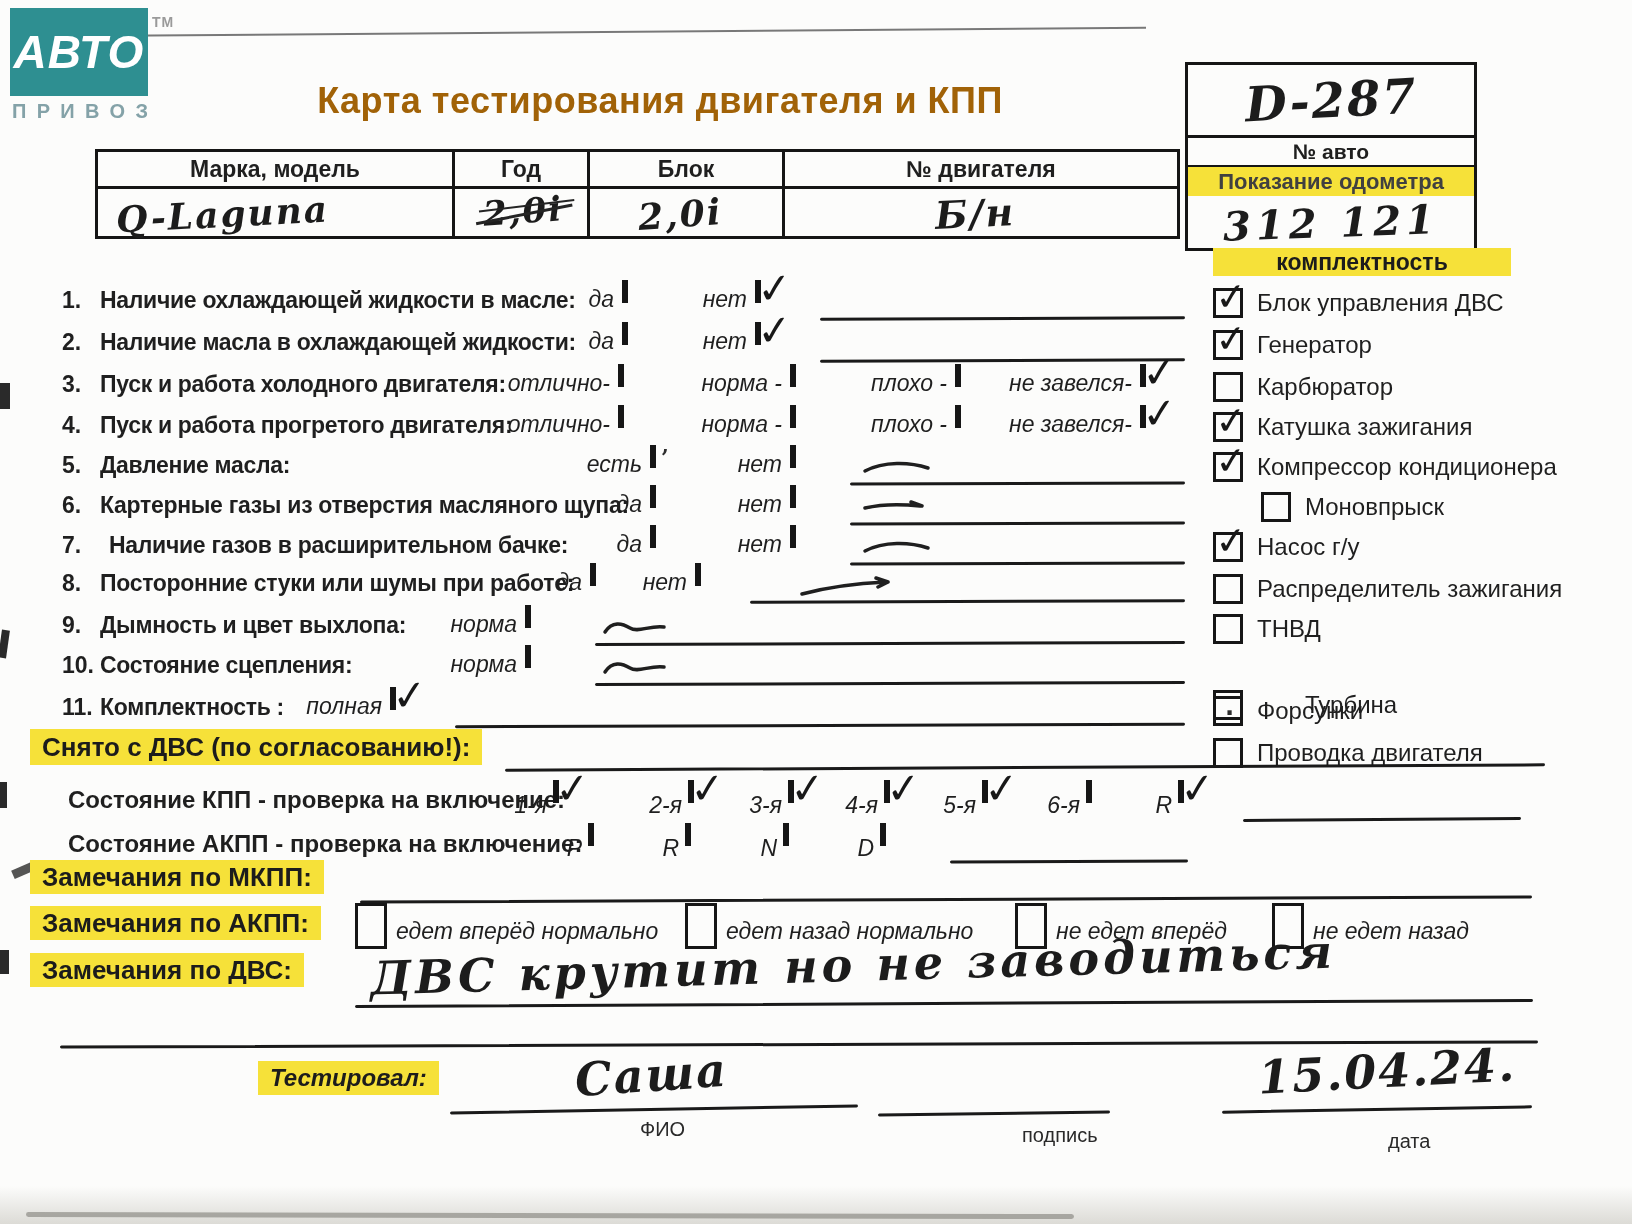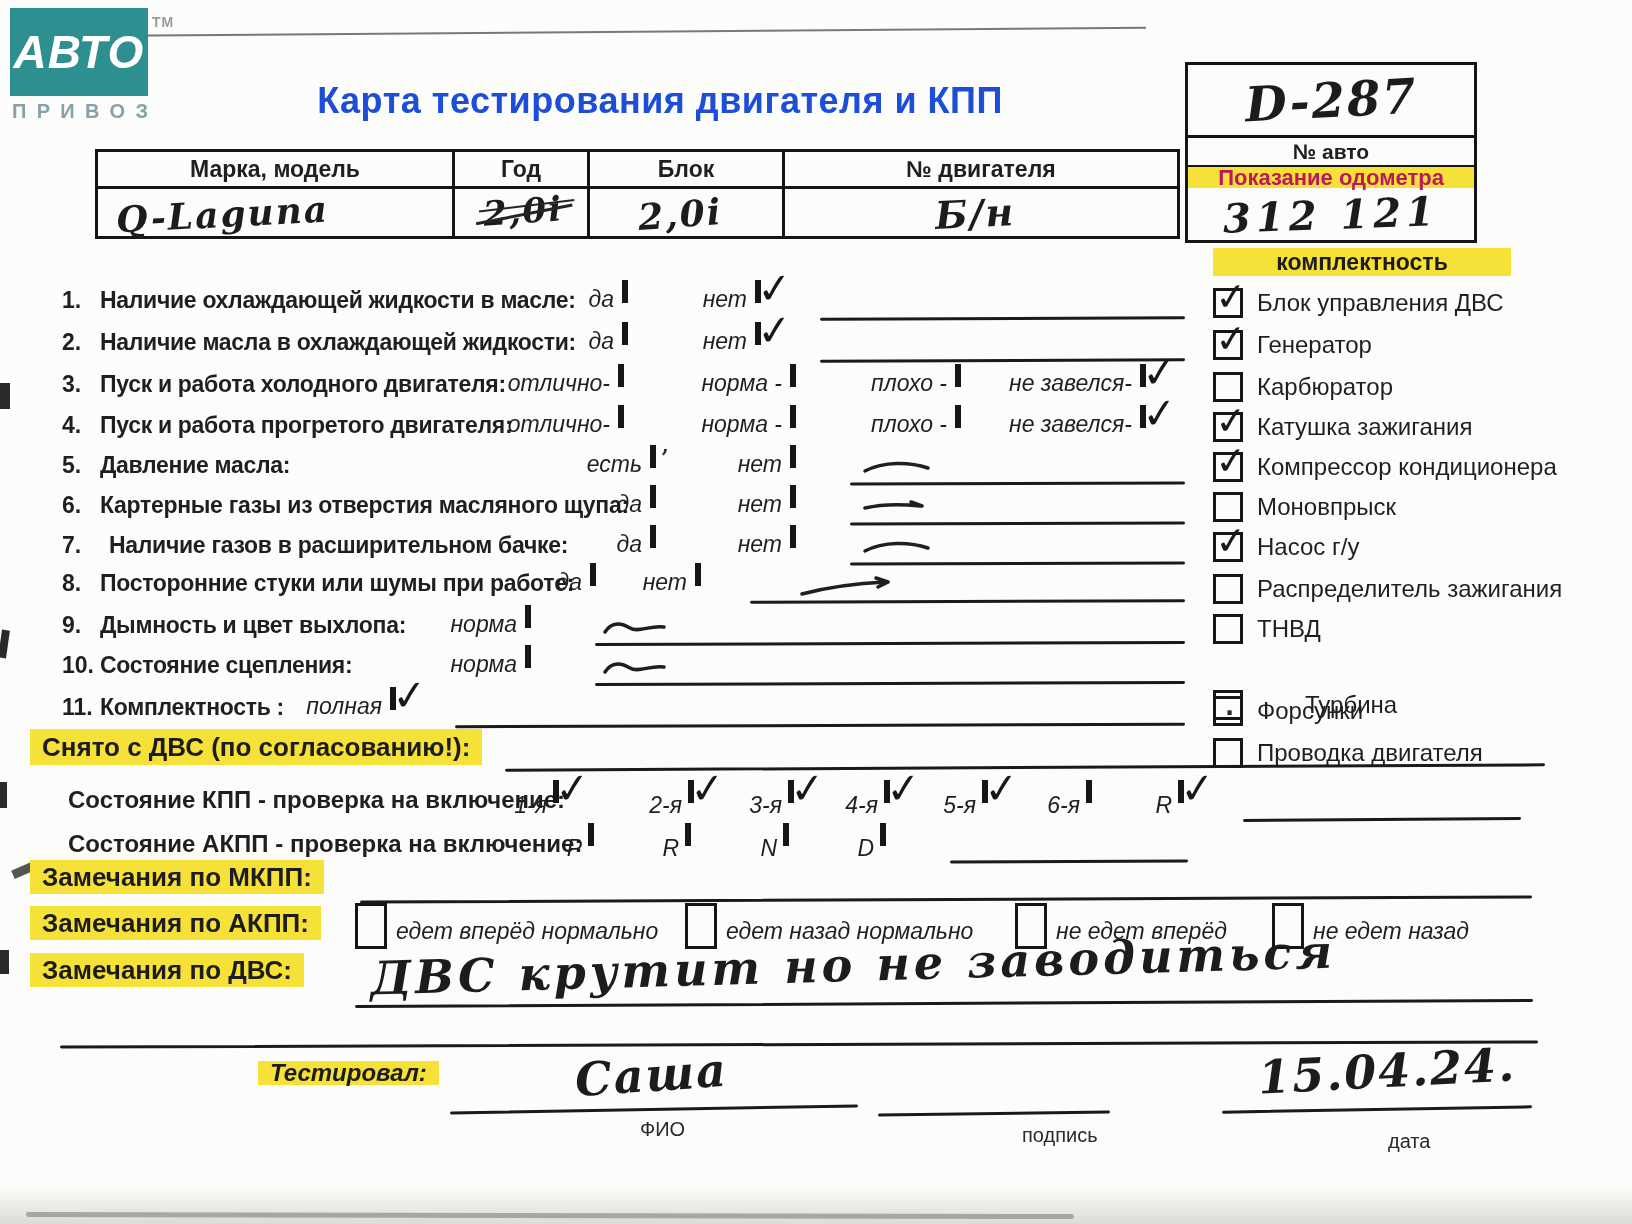--- a/index.html
+++ b/index.html
@@ -18,36 +18,36 @@
   .chk-dot{position:absolute;left:9px;top:2px;font:bold 24px "DejaVu Sans",sans-serif;color:#2e2e2e;line-height:1;}
   
   .logo-box{position:absolute;left:10px;top:8px;width:138px;height:88px;background:#2e8f91;
             display:flex;align-items:center;justify-content:center;}
   .logo-brand{font:italic bold 46px "Liberation Sans",sans-serif;color:#ffffff;letter-spacing:1px;}
   .logo-tm{position:absolute;left:152px;top:14px;font:bold 14px "Liberation Sans",sans-serif;color:#9a9a9a;letter-spacing:1px;}
   .logo-sub{position:absolute;left:12px;top:100px;width:136px;display:flex;justify-content:space-between;
             font:bold 20px "Liberation Sans",sans-serif;color:#84a2a8;}
   
   .title{position:absolute;left:240px;top:80px;width:840px;text-align:center;
-         font:bold 36px "Liberation Sans",sans-serif;color:#1d4ed8;letter-spacing:0.5px;}
+         font:bold 36px "Liberation Sans",sans-serif;color:#a16207;letter-spacing:0.5px;}
   
   .vt{position:absolute;left:95px;top:149px;width:1085px;height:90px;border:3px solid #151515;box-sizing:border-box;
       display:grid;grid-template-columns:357px 135px 195px 1fr;grid-template-rows:37px 1fr;}
   .vt-h{border-bottom:3px solid #151515;border-right:3px solid #151515;display:flex;align-items:center;justify-content:center;
         font-weight:bold;font-size:23px;}
   .vt-h:nth-child(4){border-right:none;}
   .vt-c{border-right:3px solid #151515;position:relative;}
   .vt-c:last-child{border-right:none;}
   
   .cb{position:absolute;left:1185px;top:62px;width:292px;border:3px solid #151515;box-sizing:border-box;background:#fcfcfb;}
   .cb-r1{height:70px;border-bottom:3px solid #151515;display:flex;align-items:center;justify-content:center;}
   .cb-r2{height:27px;border-bottom:2px solid #151515;display:flex;align-items:center;justify-content:center;
          font-weight:bold;font-size:21px;}
-  .cb-r3{height:21px;background:#f6e139;display:flex;align-items:center;justify-content:center;
-         font-weight:bold;font-size:22px;color:#be185d;}
+  .cb-r3{height:29px;background:#f6e139;display:flex;align-items:center;justify-content:center;
+         font-weight:bold;font-size:22px;color:#404040;}
   .cb-r4{height:52px;display:flex;align-items:center;justify-content:center;}
   .strike{position:relative;display:inline-block;}
   .strike::before{content:"";position:absolute;left:-8px;right:-10px;top:54%;height:3px;background:#242424;transform:rotate(-7deg);}
   .strike::after{content:"";position:absolute;left:-4px;right:-12px;top:36%;height:2px;background:#242424;transform:rotate(-3deg);}
   
   .row-num{position:absolute;font:bold 23px "Liberation Sans",sans-serif;}
   .row-label{position:absolute;font:bold 23px "Liberation Sans",sans-serif;white-space:nowrap;letter-spacing:-0.3px;}
   .opt{position:absolute;width:32px;}
   .opt .opt-label{position:absolute;right:40px;top:3px;font:italic 23px "Liberation Sans",sans-serif;
                   color:#1f1f1f;white-space:nowrap;}
@@ -235,21 +235,21 @@
           <span class="chk">✓</span>
         </span>
         <span class="eq-label">Катушка зажигания</span>
       </div>
       <div class="eq" style="top:452px;">
         <span class="box">
           <span class="chk">✓</span>
         </span>
         <span class="eq-label">Компрессор кондиционера</span>
       </div>
-      <div class="eq" style="top:492px;">
+      <div class="eq" style="top:492px;margin-left:48px;">
         <span class="box"></span>
         <span class="eq-label">Моновпрыск</span>
       </div>
       <div class="eq" style="top:532px;">
         <span class="box">
           <span class="chk">✓</span>
         </span>
         <span class="eq-label">Насос г/у</span>
       </div>
       <div class="eq" style="top:574px;">
@@ -321,21 +321,21 @@
         <span class="box2"></span>
         <span class="ropt-label">не едет назад</span>
       </span>
     </div>
 
   <div class="hl" style="left:30px;top:953px;height:34px;font-size:26px;">Замечания по ДВС:</div>
   <span class="hw" style="position:absolute;left:370px;top:938px;font-size:46px;letter-spacing:4px;transform:rotate(-1.6deg);">ДВС крутит но не заводиться</span>
   <div class="line" style="left:355px;top:1002px;width:1178px;transform:rotate(-0.3deg);"></div>
   <div class="line" style="left:60px;top:1043px;width:1478px;transform:rotate(-0.2deg);"></div>
 
-  <div class="hl" style="left:258px;top:1061px;height:24px;font-size:24px;font-style:italic;">Тестировал:</div>
+  <div class="hl" style="left:258px;top:1061px;height:34px;font-size:24px;font-style:italic;">Тестировал:</div>
   <span class="hw" style="position:absolute;left:575px;top:1048px;font-size:46px;transform:rotate(-4deg);">Саша</span>
   <div class="line" style="left:450px;top:1108px;width:408px;transform:rotate(-1deg);"></div>
   <div class="line" style="left:878px;top:1112px;width:232px;transform:rotate(-0.8deg);"></div>
   <span class="hw" style="position:absolute;left:1258px;top:1044px;font-size:46px;transform:rotate(-3deg);">15.04.24.</span>
   <div class="line" style="left:1222px;top:1108px;width:310px;transform:rotate(-1deg);"></div>
   <span class="cap" style="left:640px;top:1118px;">ФИО</span>
   <span class="cap" style="left:1022px;top:1124px;">подпись</span>
   <span class="cap" style="left:1388px;top:1130px;">дата</span>
 </div>
 

